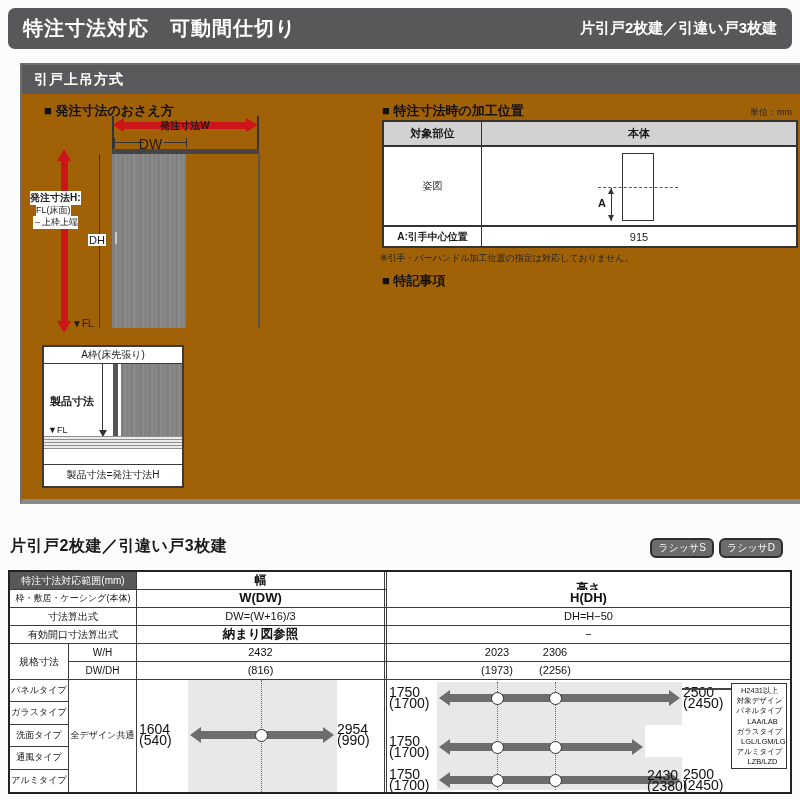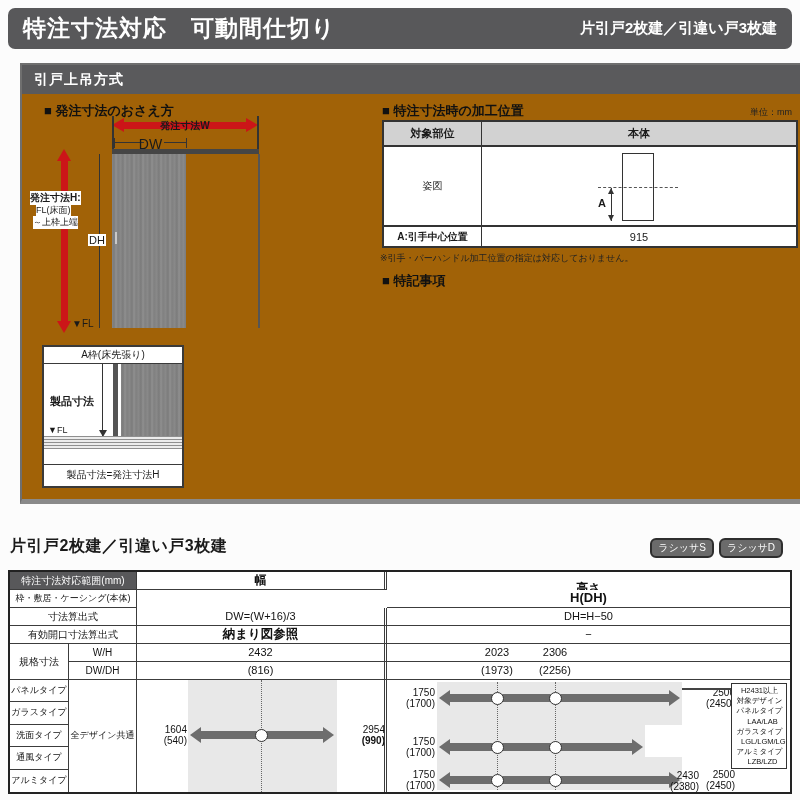--- a/index.html
+++ b/index.html
@@ -8,21 +8,21 @@
     position:relative; width:800px; height:800px; background:#fcfcfc;
     font-family:"Liberation Sans","DejaVu Sans",sans-serif; color:#1a1a1a; overflow:hidden;
   }
   .abs { position:absolute; }
 
   
   .topbar {
     left:8px; top:8px; width:784px; height:41px; background:#58585a; border-radius:7px;
     display:flex; align-items:center; justify-content:space-between; padding:0 15px; color:#fff;
   }
-  .topbar .t1 { font-size:23px; font-weight:bold; letter-spacing:1px; }
+  .topbar .t1 { font-size:20px; font-weight:bold; letter-spacing:1px; }
   .topbar .t2 { font-size:15px; font-weight:bold; }
 
   
   .panel {
     left:20px; top:63px; width:784px; height:441px; background:#a16207;
     border:2px solid #6f6f6f; border-bottom:5px solid #8a8a8a;
   }
   .panel-head {
     height:29px; background:#5a5a5c; color:#fff; font-size:14px; font-weight:bold;
     display:flex; align-items:center; padding-left:12px; letter-spacing:1px;
@@ -95,21 +95,21 @@
 
   .band { position:absolute; background:#e8e8e8; }
   .dotline { position:absolute; width:0; border-left:1px dotted #666; }
   .rarr { position:absolute; height:8px; background:#6d6d6d; }
   .rarr::before { content:""; position:absolute; left:-11px; top:-4px;
     border-top:8px solid transparent; border-bottom:8px solid transparent; border-right:11px solid #6d6d6d; }
   .rarr::after { content:""; position:absolute; right:-11px; top:-4px;
     border-top:8px solid transparent; border-bottom:8px solid transparent; border-left:11px solid #6d6d6d; }
   .rdot { position:absolute; width:13px; height:13px; border-radius:50%; background:#fff;
     border:1.5px solid #333; margin-left:-6.5px; margin-top:-6.5px; }
-  .rlabel { position:absolute; font-size:10px; text-align:right; line-height:11px; color:#111; }
+  .rlabel { position:absolute; font-size:14px; text-align:left; line-height:11px; color:#111; }
   .notebox { position:absolute; border:1.5px solid #333; background:#fff; font-size:7.5px;
     line-height:10.2px; padding:2px 2px 0 3px; color:#111; white-space:nowrap; overflow:hidden; }
   .notebox .ind { padding-left:6px; }
 </style>
 </head>
 <body>
 
 <div class="page">
 
   <div class="abs topbar">
@@ -198,20 +198,21 @@
   <div class="abs pill" style="left:650px;top:538px;">ラシッサS</div>
   <div class="abs pill" style="left:719px;top:538px;">ラシッサD</div>
 
   <div class="abs spec-table">
 
     <div class="cell dark" style="left:0;top:0;width:127px;height:18px;">特注寸法対応範囲(mm)</div>
     <div class="cell sep b12" style="left:127px;top:0;width:250px;height:18px;">幅</div>
     <div class="cell last b12" style="left:377px;top:0;width:403px;height:34px;">高さ</div>
 
     <div class="cell f9" style="left:0;top:18px;width:127px;height:18px;">枠・敷居・ケーシング(本体)</div>
+    <div class="cell sep b13" style="left:127px;top:18px;width:250px;height:18px;">W(DW)</div>
     <div class="cell last b13" style="left:377px;top:18px;width:403px;height:18px;">H(DH)</div>
 
     <div class="cell" style="left:0;top:36px;width:127px;height:18px;">寸法算出式</div>
     <div class="cell sep f11" style="left:127px;top:36px;width:250px;height:18px;">DW=(W+16)/3</div>
     <div class="cell last f11" style="left:377px;top:36px;width:403px;height:18px;">DH=H−50</div>
 
     <div class="cell" style="left:0;top:54px;width:127px;height:18px;">有効開口寸法算出式</div>
     <div class="cell sep b12" style="left:127px;top:54px;width:250px;height:18px;font-size:12.5px;">納まり図参照</div>
     <div class="cell last f11" style="left:377px;top:54px;width:403px;height:18px;">−</div>
 
@@ -240,21 +241,21 @@
       <div class="band" style="left:51px;top:0;width:149px;height:112px;"></div>
       <div class="dotline" style="left:124px;top:0;height:112px;"></div>
       <div class="rarr" style="left:64px;top:51px;width:122px;"></div>
       <div class="rdot" style="left:124px;top:55px;"></div>
       <div class="rlabel" style="left:2px;top:44px;width:48px;">
         <span style="display:block;">1604</span>
         <span style="display:block;">(540)</span>
       </div>
       <div class="rlabel" style="left:200px;top:44px;width:48px;">
         <span style="display:block;">2954</span>
-        <span style="display:block;font-weight:bold;">(990)</span>
+        <span style="display:block;">(990)</span>
       </div>
     </div>
 
     <div class="cell last nob" style="left:377px;top:108px;width:403px;height:112px;overflow:hidden;">
       <div class="band" style="left:50px;top:2px;width:245px;height:43px;"></div>
       <div class="band" style="left:50px;top:45px;width:208px;height:32px;"></div>
       <div class="band" style="left:50px;top:77px;width:245px;height:33px;"></div>
       <div class="dotline" style="left:110px;top:2px;height:108px;"></div>
       <div class="dotline" style="left:168px;top:2px;height:108px;"></div>
 

